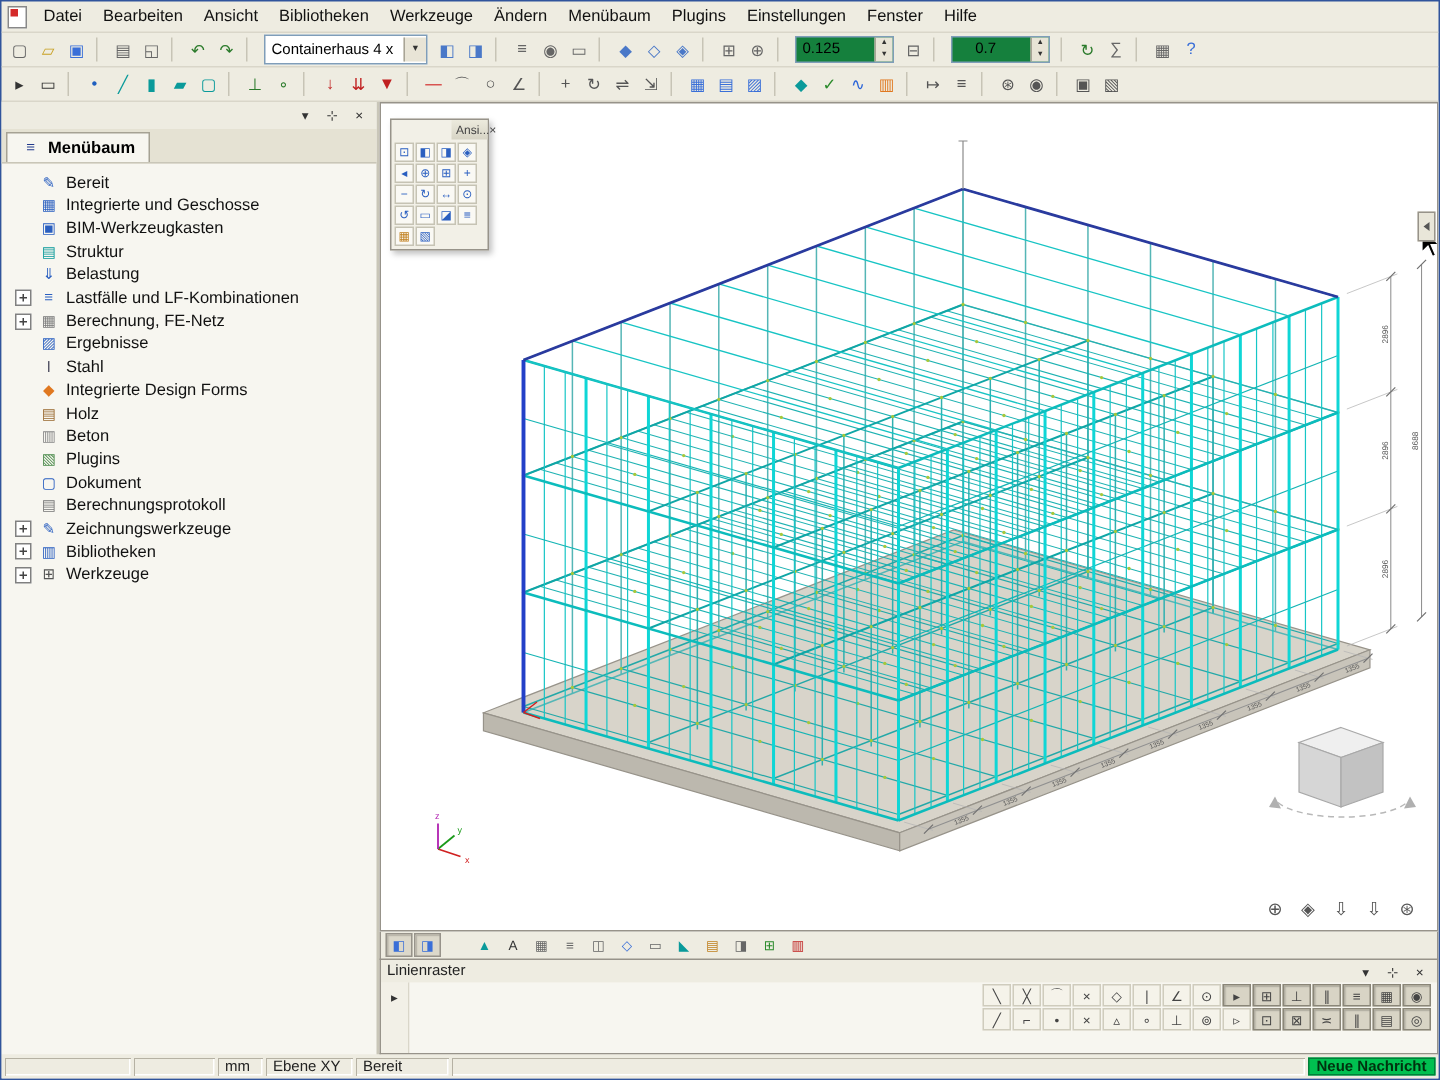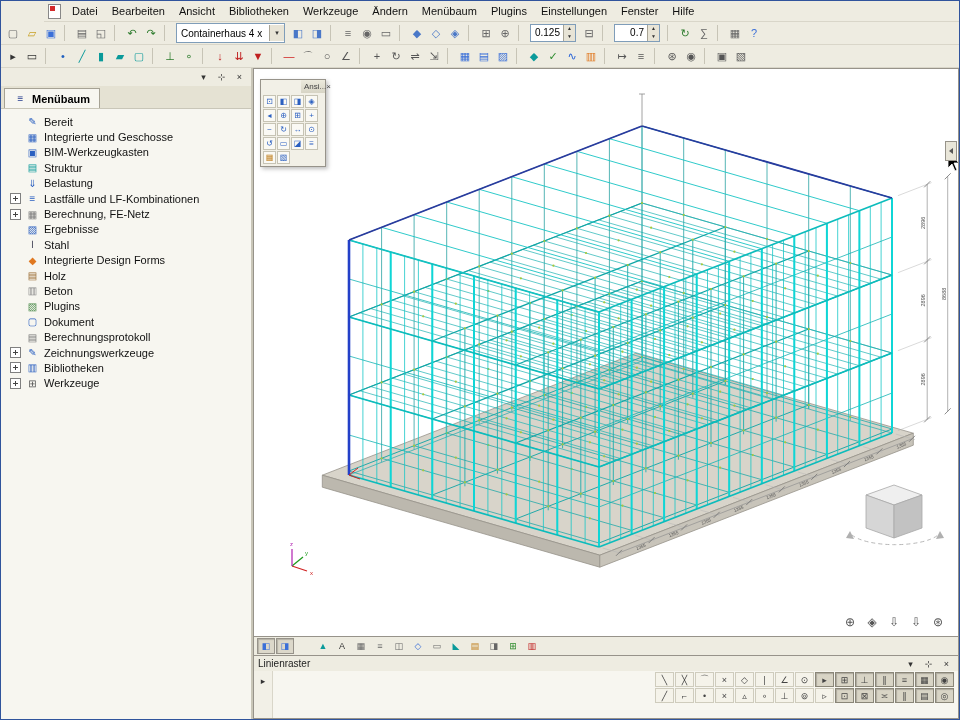--- a/index.html
+++ b/index.html
@@ -6,31 +6,31 @@
 body{font-family:"Liberation Sans",sans-serif;background:#9aa0a8;}
 .window{width:960px;height:720px;display:flex;flex-direction:column;background:#eeece1;border:1px solid #30549c;box-sizing:border-box;overflow:hidden;}
 .dl{display:contents;}
 
 .titlebar{height:20px;flex:0 0 auto;background:linear-gradient(#3d79e8,#0b3fa8);display:flex;align-items:center;gap:5px;padding:0 5px;}
 .titlebar .title{color:#fff;font-size:11px;font-weight:bold;white-space:nowrap;overflow:hidden;}
 .app-icon{width:14px;height:14px;position:relative;flex:0 0 auto;}
 .gem1{position:absolute;left:2px;top:2px;right:2px;bottom:2px;background:#d42a2a;transform:rotate(45deg);}
 .gem2{position:absolute;left:5px;top:5px;right:5px;bottom:5px;background:#35c4da;transform:rotate(45deg);}
 
-.menubar{height:20px;flex:0 0 auto;display:flex;align-items:center;font-size:11px;padding:0 3px;border-bottom:1px solid #d9d6c9;color:#111;margin-left:43px;}
+.menubar{height:20px;flex:0 0 auto;display:flex;align-items:center;font-size:11px;padding:0 3px;border-bottom:1px solid #d9d6c9;color:#111;}
 .mdi-icon{width:11px;height:13px;background:linear-gradient(#d42a2a,#d42a2a) 1px 1px/5px 5px no-repeat,#fff;border:1px solid #888;margin:0 4px 0 1px;flex:0 0 auto;}
 .mitem{padding:2px 7px;cursor:default;}
 
 .toolbar{height:22px;flex:0 0 auto;display:flex;align-items:center;padding:0 3px;border-bottom:1px solid #d9d6c9;gap:1px;}
 .tbtn{width:18px;height:18px;display:flex;align-items:center;justify-content:center;font-size:11px;color:#555;flex:0 0 auto;cursor:default;}
 .tbtn.sep{width:4px;border-left:1px solid #c7c4b6;height:16px;margin:0 3px;color:transparent;}
 .combo{display:flex;align-items:center;border:1px solid #7f9db9;background:#fff;height:18px;font-size:10px;margin:0 3px;flex:0 0 auto;}
 .combo .val{padding:0 4px;min-width:84px;white-space:nowrap;}
 .combo .drop{width:14px;height:16px;background:#e8e4d6;border-left:1px solid #a8a496;text-align:center;font-size:7px;line-height:16px;color:#333;}
-.spin{display:flex;border:1px solid #7f9db9;background:#ffffff;height:16px;font-size:10px;align-items:stretch;margin:0 3px;flex:0 0 auto;}
+.spin{display:flex;border:1px solid #7f9db9;background:#15803d;height:16px;font-size:10px;align-items:stretch;margin:0 3px;flex:0 0 auto;gap:20px;}
 .spin .sval{padding:0 3px;min-width:26px;text-align:right;line-height:16px;}
 .spin .arrows{display:flex;flex-direction:column;width:11px;border-left:1px solid #a8a496;background:#e8e4d6;font-size:5px;text-align:center;color:#333;}
 .spin .arrows span{flex:1;line-height:7px;}
 
 .main{flex:1;display:flex;min-height:0;}
 .sidebar{width:250px;flex:0 0 auto;background:#f7f6f0;border-right:2px solid #c9c6b8;display:flex;flex-direction:column;}
 .sb-header{height:18px;background:#eeece1;display:flex;align-items:center;justify-content:flex-end;gap:3px;padding:0 4px;flex:0 0 auto;}
 .hbtn{width:13px;height:13px;font-size:9px;display:flex;align-items:center;justify-content:center;color:#333;border:1px solid transparent;cursor:default;}
 .sb-tabrow{height:22px;background:#e5e2d3;display:flex;align-items:flex-end;padding-left:3px;border-bottom:1px solid #c9c6b8;flex:0 0 auto;}
 .sb-tab{background:#f7f6f0;border:1px solid #a6a294;border-bottom:none;height:19px;display:flex;align-items:center;gap:5px;padding:0 9px;font-size:11px;font-weight:bold;}
@@ -840,14 +840,17 @@
                   <span class="snap-btn pressed" title="snap2-sheet-icon">▤</span>
                   <span class="snap-btn pressed" title="snap2-rings-icon">◎</span>
                 </div>
             </div>
           </div>
         </div>
       </div>
     </div>
   </div>
 
+  <div class="statusbar">
+    <span class="dl"><div class="sseg"></div><div class="sseg"></div><div class="sseg">mm</div><div class="sseg">Ebene XY</div><div class="sseg">Bereit</div><div class="sseg"></div><div class="sseg">Neue Nachricht</div></span>
+  </div>
 
 </div>
 
 </body></html>

